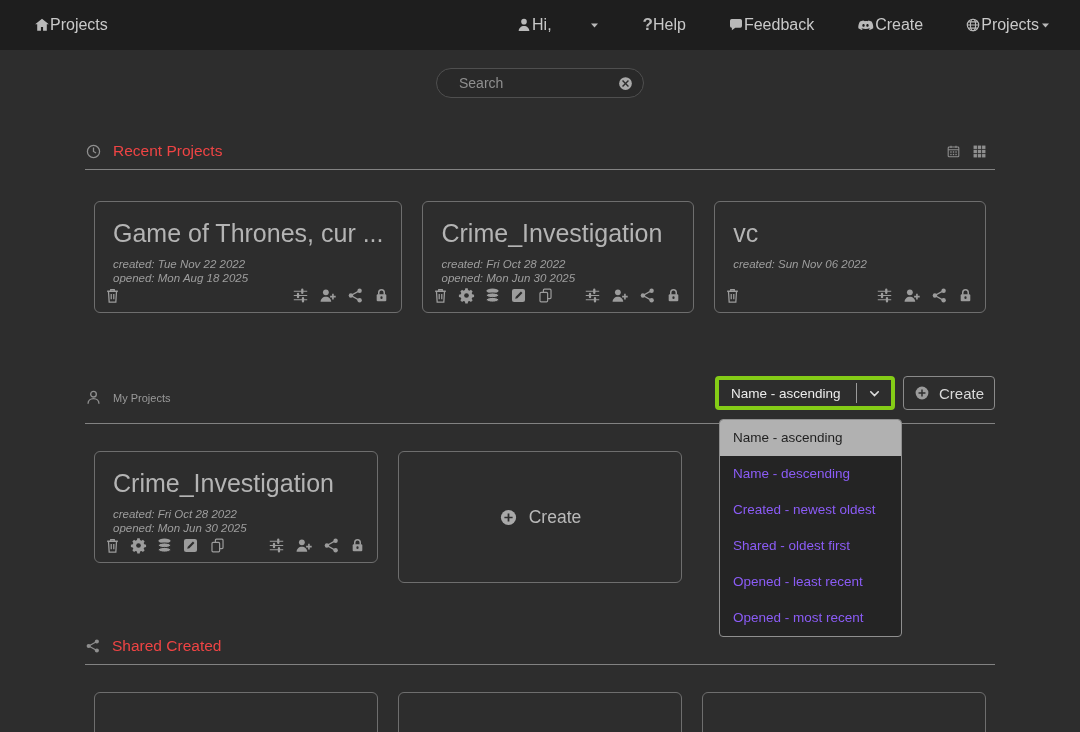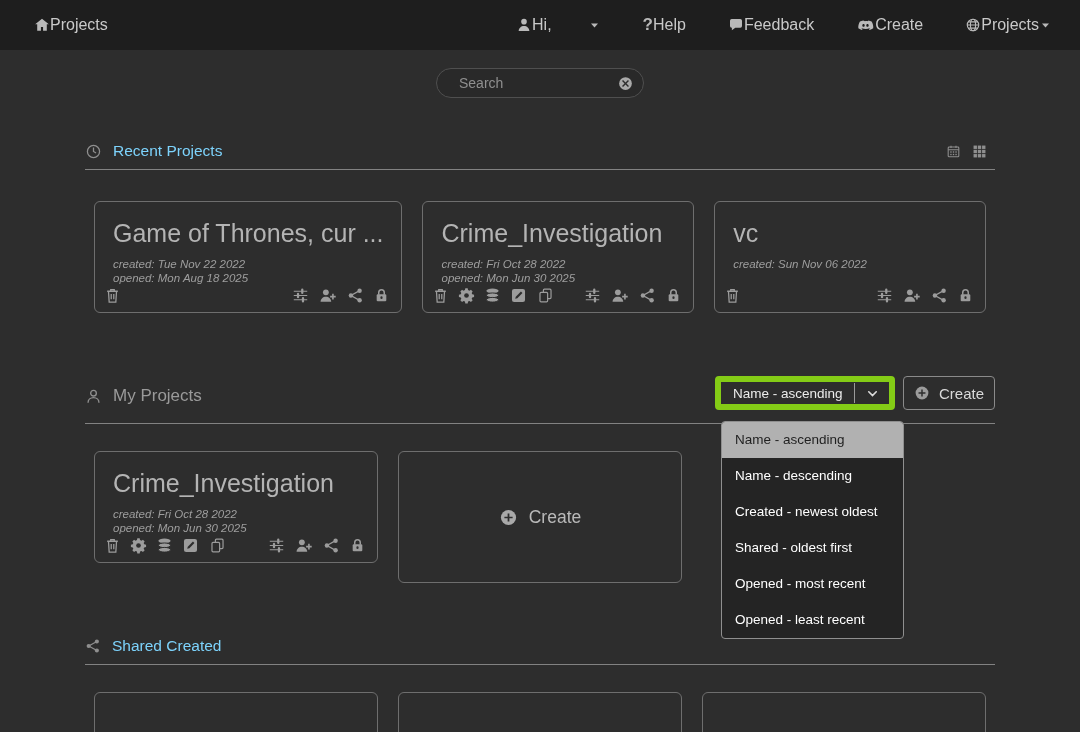--- a/index.html
+++ b/index.html
@@ -33,21 +33,21 @@
   }
   .search-box input{
     flex:1;min-width:0;background:transparent;border:none;outline:none;
     color:#cccccc;font-size:14px;font-family:"Liberation Sans",sans-serif;
   }
   .search-box input::placeholder{color:#8f8f8f;}
   .clear-btn{width:17px;height:17px;color:#a9a9a9;cursor:pointer;border:none;background:none;padding:0;}
 
   
   .section{margin:0 85px;}
-  .section-header{display:flex;align-items:center;gap:11px;color:#7dd3fc;font-size:15.5px;}
+  .section-header{display:flex;align-items:center;gap:11px;color:#ef4444;font-size:15.5px;}
   .hdr-icn{width:17px;height:17px;color:#8f8f8f;}
   .hdr-spacer{flex:1;}
   .view-icn{width:15px;height:15px;color:#8f8f8f;cursor:pointer;}
   .view-icns{display:flex;gap:11px;margin-right:8px;}
   .rule{border-bottom:1px solid #828282;margin-top:9px;}
 
   .cards{display:grid;grid-template-columns:repeat(3,1fr);gap:20px;padding:0 9px;margin-top:31px;}
   .card{
     position:relative;height:112px;box-sizing:border-box;
     border:1px solid #6e6e6e;border-radius:6px;padding:14px 18px 0;cursor:pointer;
@@ -59,45 +59,45 @@
   .card-dates{margin-top:9px;font-size:11.5px;font-style:italic;color:#9e9e9e;line-height:14px;}
   .card-footer{
     position:absolute;left:9px;right:11px;bottom:8px;
     display:flex;justify-content:space-between;align-items:center;
   }
   .icn-group{display:flex;gap:9px;align-items:center;}
   .act{width:17px;height:17px;color:#9c9c9c;cursor:pointer;}
 
   
   .my-header{display:flex;align-items:flex-end;justify-content:space-between;margin-top:63px;}
-  .my-title{display:flex;align-items:center;gap:11px;color:#9a9a9a;font-size:17px;padding-bottom:4px;}
+  .my-title{display:flex;align-items:center;gap:11px;color:#9a9a9a;font-size:11px;padding-bottom:4px;}
   .controls{display:flex;gap:8px;align-items:center;position:relative;}
   .sort-control{
-    width:180px;height:34px;box-sizing:border-box;border:6px solid #84cc16;border-radius:4px;
+    width:180px;height:34px;box-sizing:border-box;border:4px solid #84cc16;border-radius:4px;
     display:flex;align-items:center;cursor:pointer;position:relative;
   }
   .sort-value{flex:1;padding-left:12px;color:#ececec;font-size:13.5px;}
   .sort-divider{width:1px;height:20px;background:#9a9a9a;}
   .sort-caret{width:34px;display:flex;justify-content:center;}
   .sort-caret .icn{width:15px;height:15px;color:#dcdcdc;}
   .create-btn{
     width:92px;height:34px;box-sizing:border-box;border:1px solid #8a8a8a;border-radius:4px;
     display:flex;align-items:center;justify-content:center;gap:9px;
     color:#d9d9d9;font-size:15px;background:none;cursor:pointer;
     font-family:"Liberation Sans",sans-serif;
   }
   .plus-icn{width:16px;height:16px;color:#9c9c9c;}
 
   
   .dropdown{
     position:absolute;top:39px;left:0;width:183px;box-sizing:border-box;
     background:#242424;border:1px solid #8f8f8f;border-radius:4px;
     overflow:hidden;z-index:10;
   }
-  .dd-item{height:36px;line-height:36px;padding-left:13px;font-size:13.5px;color:#ffffff;cursor:pointer;}
+  .dd-item{height:36px;line-height:36px;padding-left:13px;font-size:13.5px;color:#8b5cf6;cursor:pointer;}
   .dd-item.selected{background:#b1b1b1;color:#1f1f1f;}
 
   
   .create-card{
     height:132px;box-sizing:border-box;border:1px solid #6e6e6e;border-radius:6px;
     display:flex;align-items:center;justify-content:center;gap:11px;
     color:#b9b9b9;font-size:17.5px;cursor:pointer;
   }
   .create-card .plus-icn{width:19px;height:19px;color:#a9a9a9;}
 
@@ -424,22 +424,22 @@
               <svg viewBox="0 0 24 24" fill="none" stroke="currentColor" stroke-width="2.6" stroke-linecap="round">
                 <path d="M6 9.2l6 6 6-6"></path>
               </svg>
             </span>
         </span>
         <div class="dropdown">
           <div class="dd-item selected">Name - ascending</div>
           <div class="dd-item">Name - descending</div>
           <div class="dd-item">Created - newest oldest</div>
           <div class="dd-item">Shared - oldest first</div>
+          <div class="dd-item">Opened - least recent</div>
           <div class="dd-item">Opened - most recent</div>
-          <div class="dd-item">Opened - least recent</div>
         </div>
       </div>
       <button class="create-btn">
         <span class="icn plus-icn">
           <svg viewBox="0 0 24 24" fill="currentColor">
               <circle cx="12" cy="12" r="9.6"></circle>
               <path d="M10.9 6.8h2.2v4.1h4.1v2.2h-4.1v4.1h-2.2v-4.1H6.8v-2.2h4.1z" fill="#2d2d2d"></path>
             </svg>
         </span>
         <span>Create</span>

